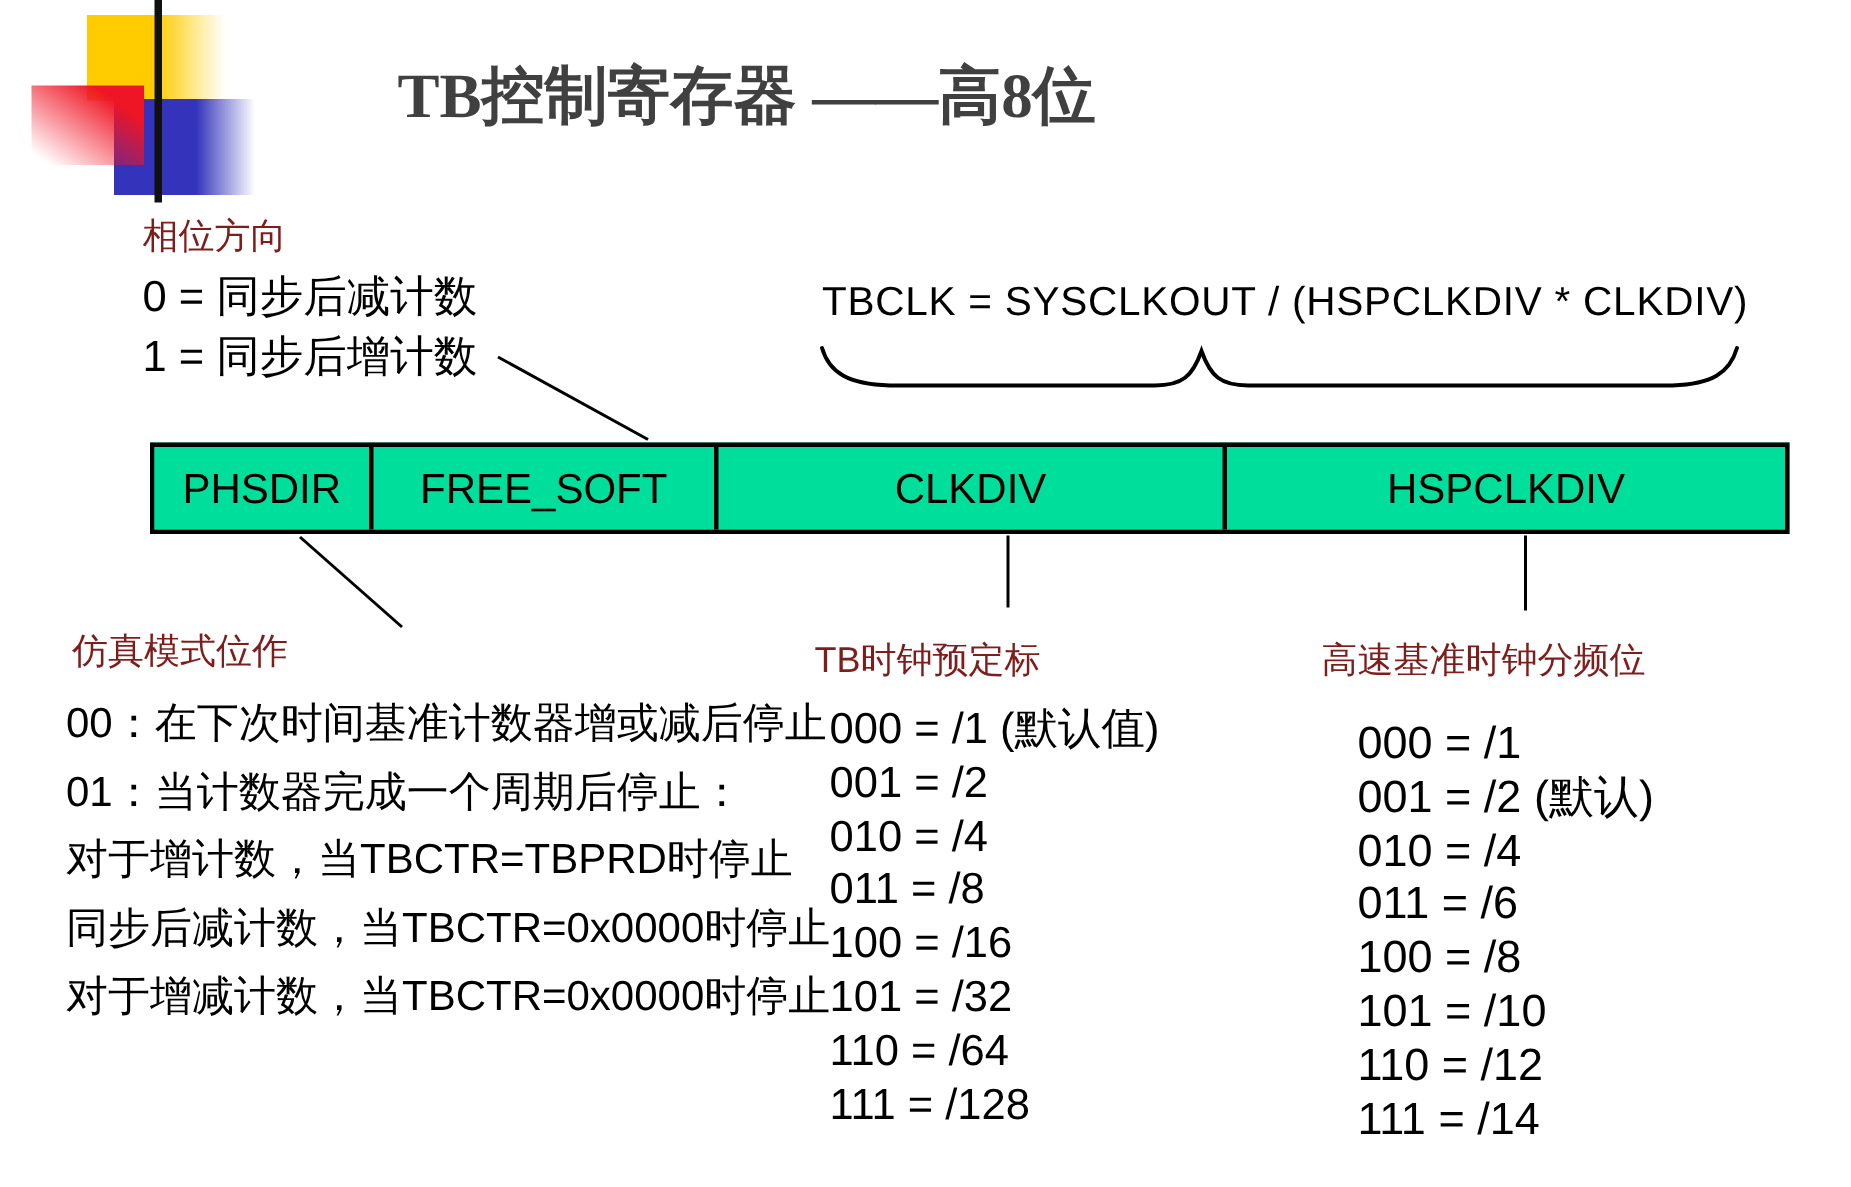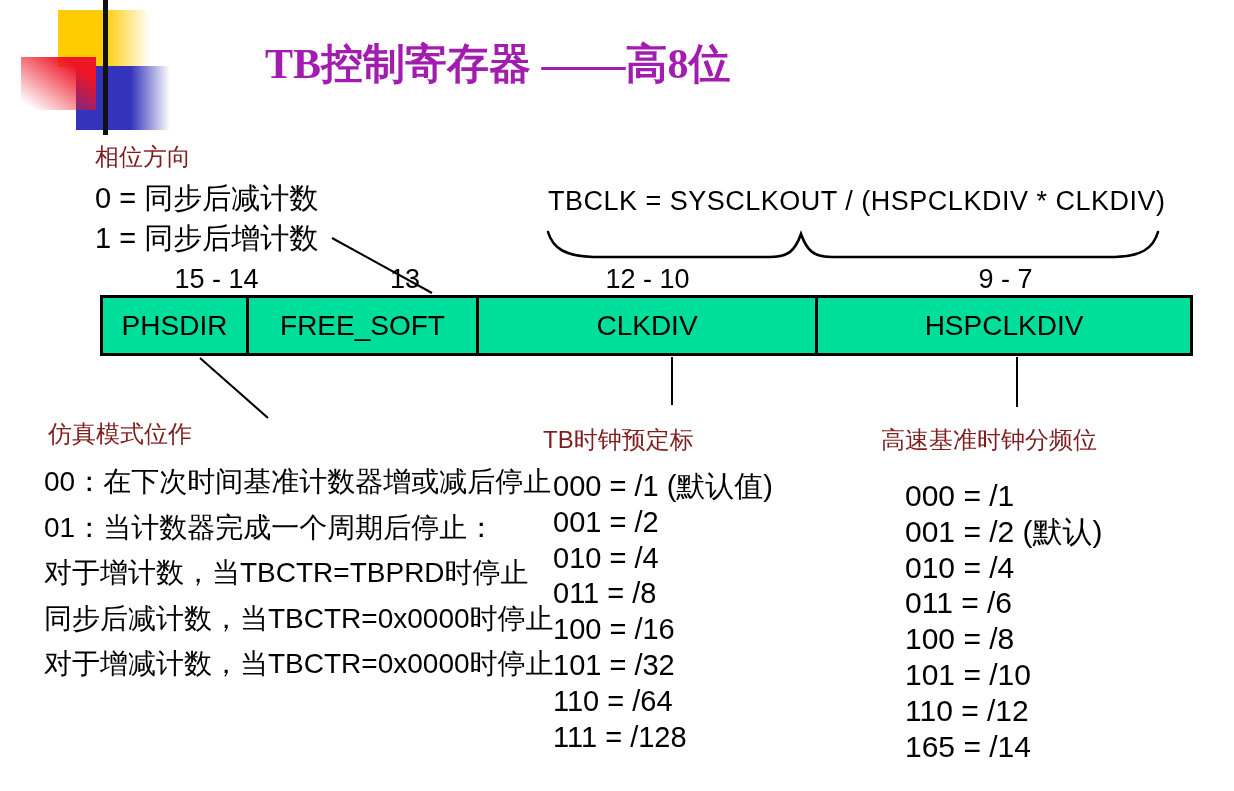--- a/index.html
+++ b/index.html
@@ -9,21 +9,21 @@
   .deco{position:absolute;}
   .deco-yellow{left:58px;top:10px;width:92px;height:57px;
     background:linear-gradient(to right,#ffcc00 0%,#ffcc00 50%,rgba(255,204,0,0) 100%);z-index:1;}
   .deco-blue{left:76px;top:66px;width:94px;height:64px;
     background:linear-gradient(to right,#3333bb 0%,#3333bb 58%,rgba(51,51,187,0) 100%);z-index:2;}
   .deco-red{left:21px;top:57px;width:75px;height:53px;
     background:linear-gradient(to bottom left,#ee1525 0%,#ee1525 22%,rgba(255,255,255,0) 92%);z-index:3;}
   .deco-line{left:103px;top:0;width:5px;height:135px;background:#101010;z-index:4;}
 
   .title{position:absolute;left:265px;top:36px;font-family:"Liberation Serif","DejaVu Serif",serif;
-         font-weight:bold;font-size:42px;color:#a21caf;white-space:nowrap;text-align:right;}
+         font-weight:bold;font-size:42px;color:#404040;white-space:nowrap;text-align:right;}
 
   .heading{position:absolute;color:#7f1d1d;font-size:24px;white-space:nowrap;text-align:center;}
   .blk{position:absolute;font-size:28px;white-space:nowrap;}
 
   .phase-lines{left:95px;top:178px;line-height:40px;font-size:29px;}
   .formula{left:548px;top:186px;font-size:27px;letter-spacing:0.5px;}
 
   .bits-row{position:absolute;left:100px;top:264px;width:1093px;display:flex;font-size:27px;}
   .bits-row span{display:block;text-align:center;}
   .bits-0{width:233px;} .bits-1{width:144px;} .bits-2{width:341px;} .bits-3{width:375px;}
@@ -54,26 +54,20 @@
   <div class="title">TB控制寄存器 ——高8位</div>
 
   <div class="heading" style="left:95px;top:141px;">相位方向</div>
   <div class="blk phase-lines">
     <div>0 = 同步后减计数</div>
     <div>1 = 同步后增计数</div>
   </div>
 
   <div class="blk formula">TBCLK = SYSCLKOUT / (HSPCLKDIV * CLKDIV)</div>
 
-  <div class="bits-row">
-    <span class="bits-0">15 - 14</span>
-    <span class="bits-1">13</span>
-    <span class="bits-2">12 - 10</span>
-    <span class="bits-3">9 - 7</span>
-  </div>
 
   <div class="regbar">
     <div class="regcell cell-1">PHSDIR</div>
     <div class="regcell cell-0">FREE_SOFT</div>
     <div class="regcell cell-2">CLKDIV</div>
     <div class="regcell cell-3">HSPCLKDIV</div>
   </div>
 
   <svg class="overlay" width="1234" height="791" viewBox="0 0 1234 791">
     <path d="M548,232 C553,249 566,256 593,257 L770,257 C788,257 795,251 801,234
@@ -107,16 +101,16 @@
 
   <div class="heading" style="left:881px;top:424px;">高速基准时钟分频位</div>
   <div class="blk hsp-lines">
     <div>000 = /1</div>
     <div>001 = /2    (默认)</div>
     <div>010 = /4</div>
     <div>011 = /6</div>
     <div>100 = /8</div>
     <div>101 = /10</div>
     <div>110 = /12</div>
-    <div>165 = /14</div>
+    <div>111 = /14</div>
   </div>
 
 </div>
 
 </body></html>

